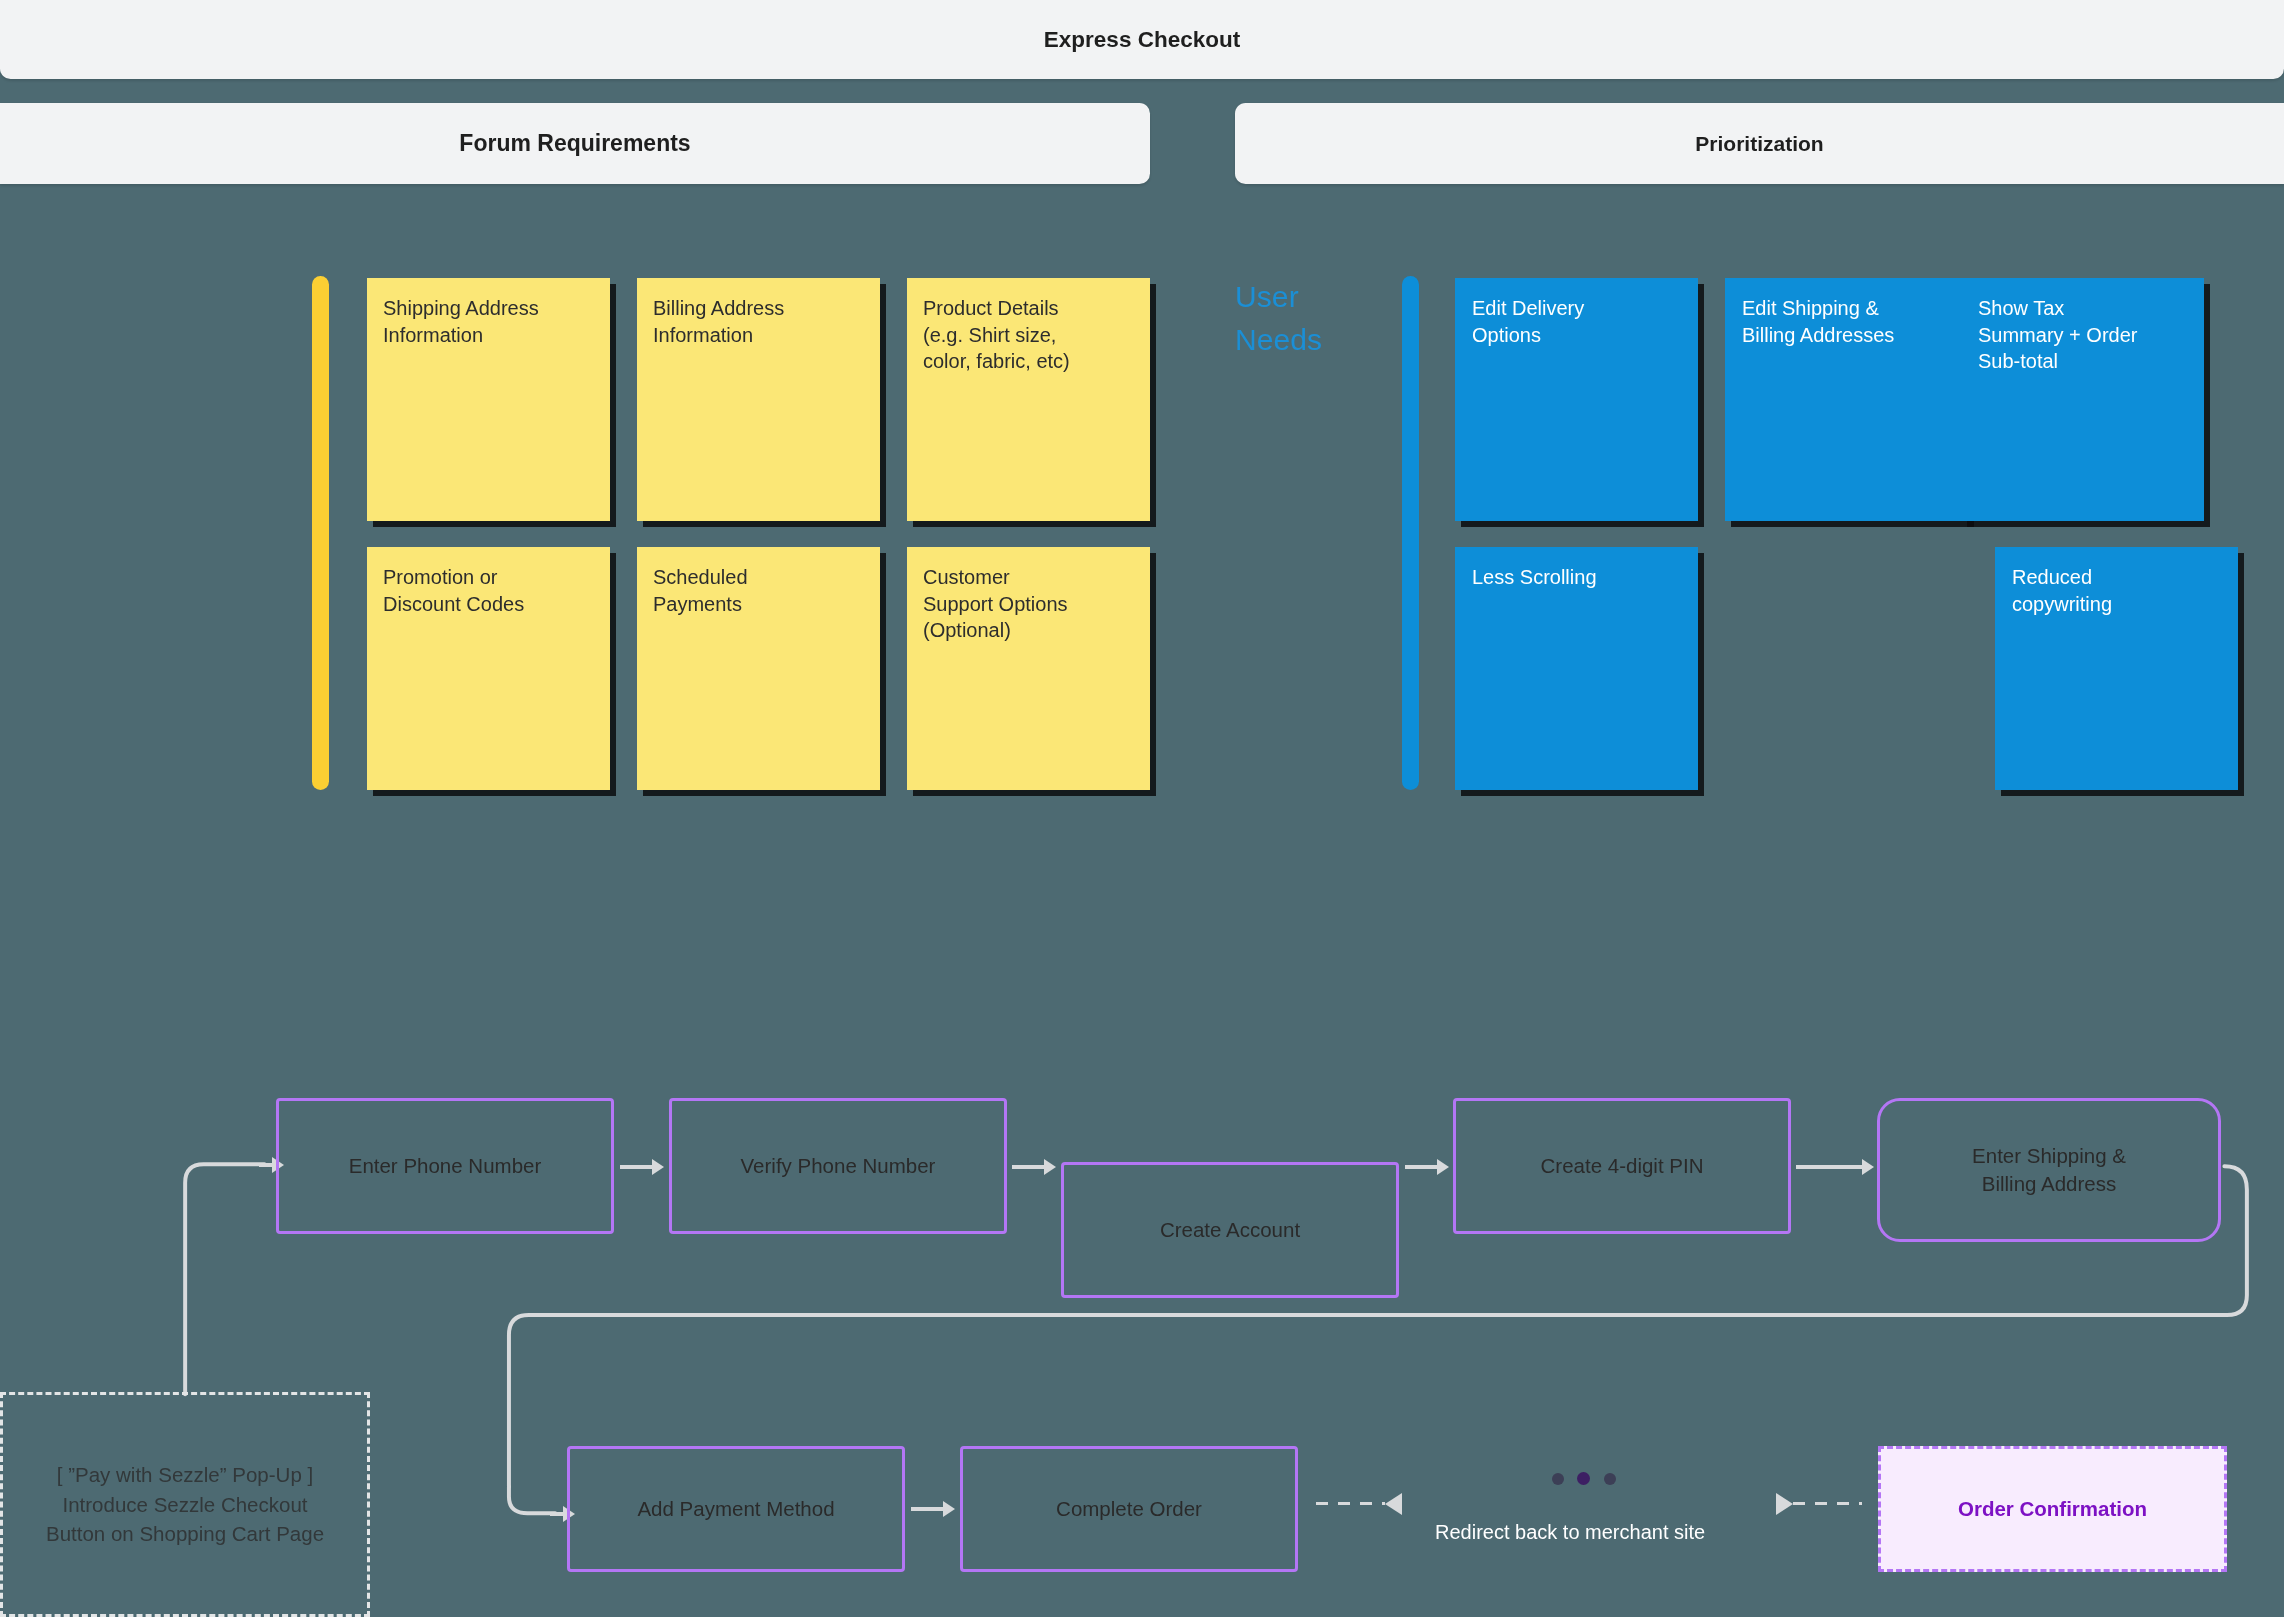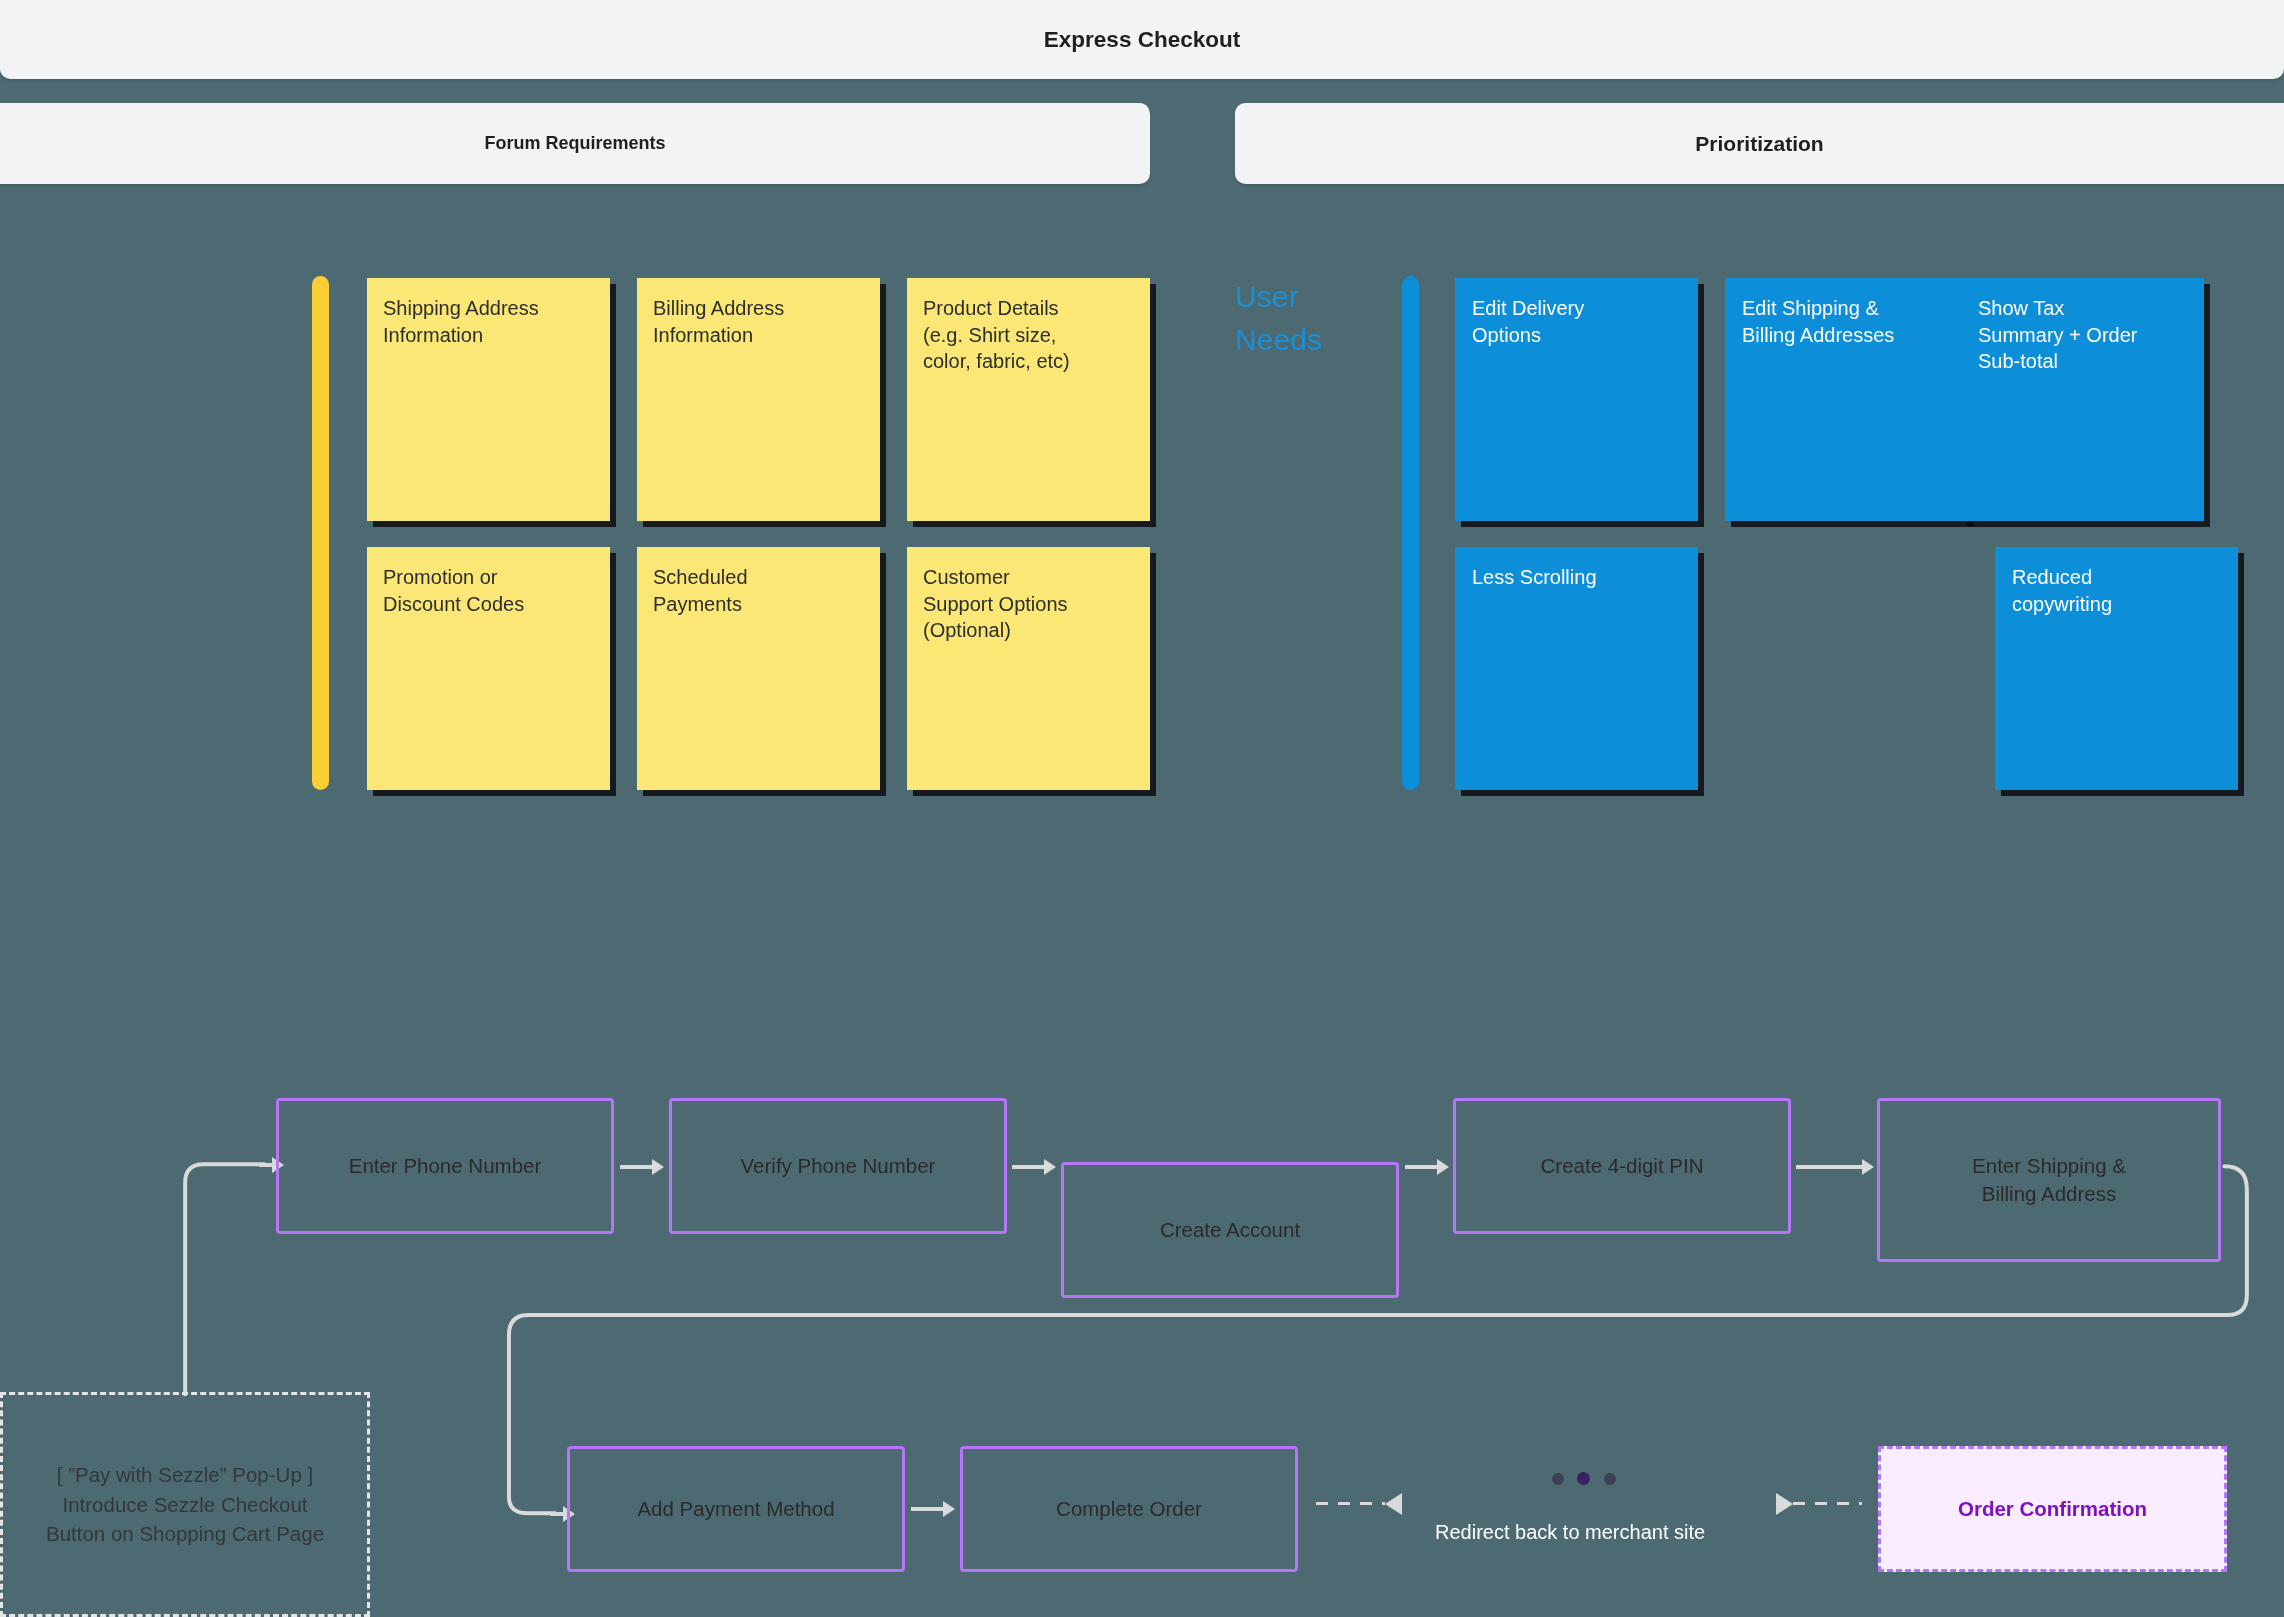--- a/index.html
+++ b/index.html
@@ -15,21 +15,21 @@
   .banner {
     position: absolute;
     background: #f2f3f4;
     border-radius: 10.6px;
     display: flex; align-items: center; justify-content: center;
     color: #1f1f1f;
     font-weight: bold;
     box-shadow: 0 1.3px 2.6px rgba(0,0,0,0.12);
   }
   #banner-main  { left: 0px;    top: 0px;   width: 2284px; height: 79px; font-size: 22.5px; border-radius: 0 0 10.6px 10.6px; }
-  #banner-forum { left: 0px;    top: 103px; width: 1150px; height: 81px; font-size: 18px; border-radius: 0 10.6px 10.6px 0;}
+  #banner-forum { left: 0px;    top: 103px; width: 1150px; height: 81px; font-size: 23px; border-radius: 0 10.6px 10.6px 0;}
   #banner-prior { left: 1235px; top: 103px; width: 1049px; height: 81px; font-size: 21px; border-radius: 10.6px 0 0 10.6px;}
 
   
   .section-title {
     position: absolute;
     font-size: 30px;
     line-height: 1.42;
     font-weight: 400;
     letter-spacing: 0.1px;
     white-space: pre-line;
@@ -197,21 +197,21 @@
   </div>
   <div class="arrow" style="left:550px; top:1504px; width:25px;">
     <div class="shaft"></div>
     <div class="head"></div>
   </div>
 
   <div class="flowbox" style="left:276px;  top:1098px; width:338px; height:136px;">Enter Phone Number</div>
   <div class="flowbox" style="left:669px; top:1098px; width:338px; height:136px;">Verify Phone Number</div>
   <div class="flowbox" style="left:1061px; top:1162px; width:338px; height:136px;">Create Account</div>
   <div class="flowbox" style="left:1453px; top:1098px; width:338px; height:136px;">Create 4-digit PIN</div>
-  <div class="flowbox" style="left:1877px; top:1098px; width:344px; height:164px;">Enter Shipping &amp;
+  <div class="flowbox" style="left:1877px; top:1098px; width:344px; height:144px;border-radius:23px;">Enter Shipping &amp;
 Billing Address</div>
 
   <div class="arrow" style="left:620px;  top:1157px; width:44px;">
     <div class="shaft"></div>
       <div class="head"></div>
   </div>
   <div class="arrow" style="left:1012px; top:1157px; width:44px;">
     <div class="shaft"></div>
       <div class="head"></div>
   </div>

